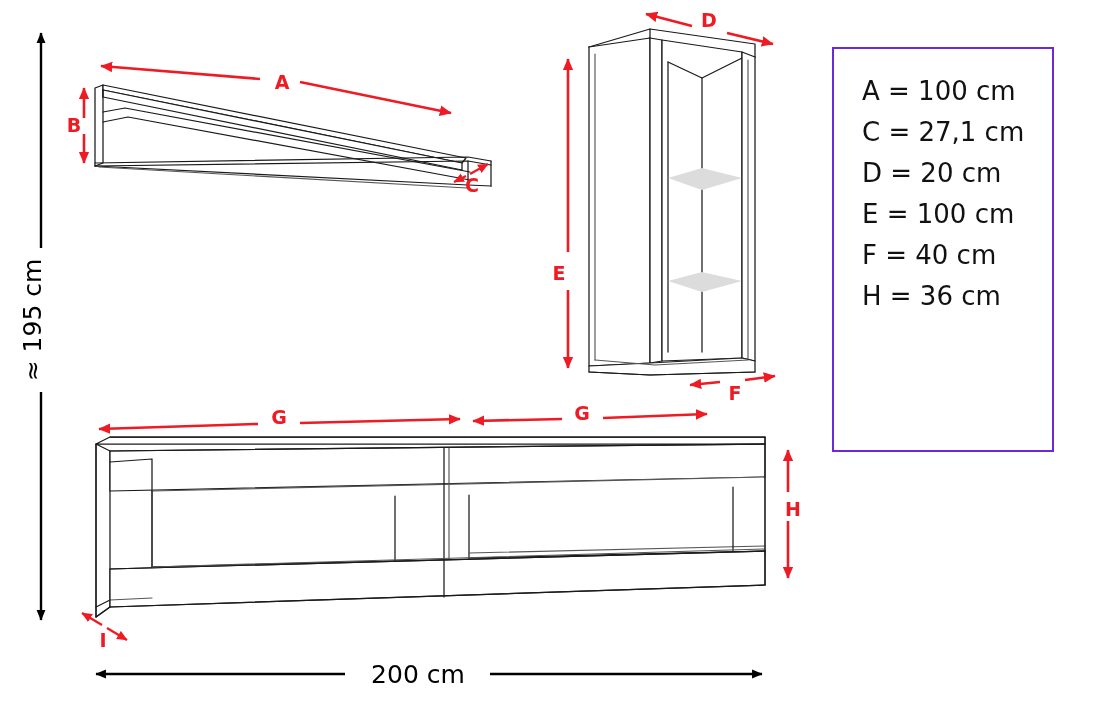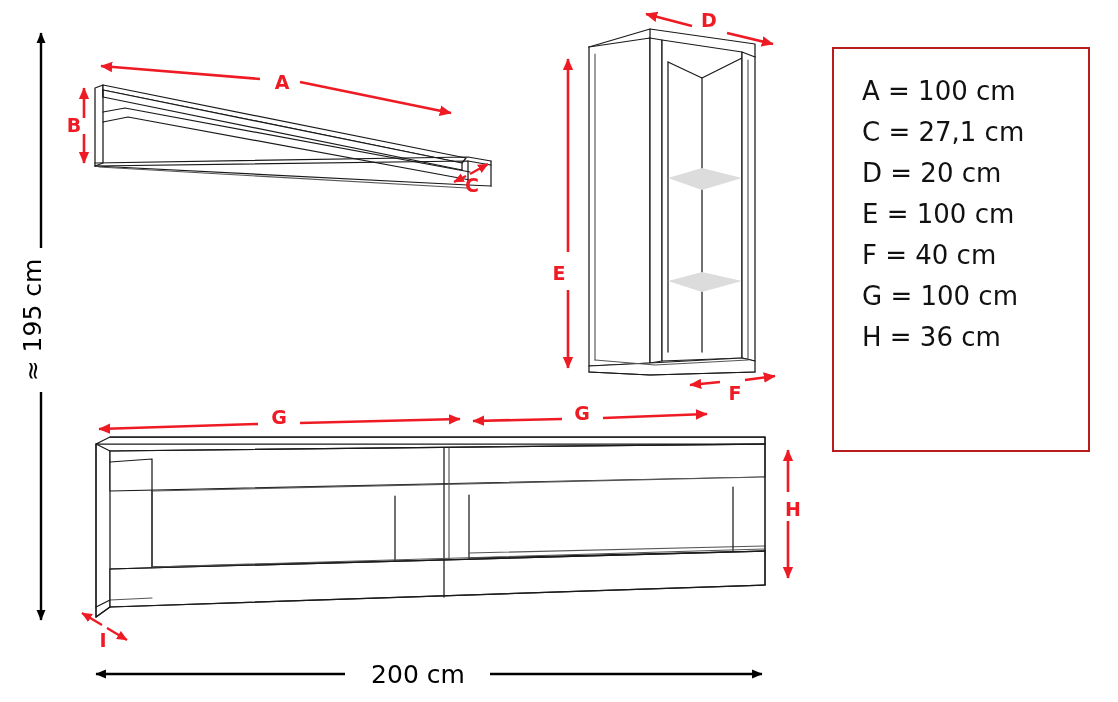--- a/index.html
+++ b/index.html
@@ -89,23 +89,23 @@
     font-family: "DejaVu Sans", sans-serif;
     font-size: 25px;
     font-weight: 400;
     text-anchor: middle;
   }
   
   #legend {
     position: absolute;
     left: 832px;
     top: 47px;
-    width: 258px;
+    width: 222px;
     height: 405px;
-    border: 2px solid #b91c1c;
+    border: 2px solid #6d28d9;
     background: #ffffff;
     box-sizing: border-box;
   }
   #legend-list {
     position: absolute;
     left: 28px;
     top: 22px;
     right: 6px;
   }
   .legend-row {
@@ -290,18 +290,17 @@
 
   </svg>
 
   <div id="legend">
     <div id="legend-list">
       <div class="legend-row">A = 100 cm</div>
       <div class="legend-row">C = 27,1 cm</div>
       <div class="legend-row">D = 20 cm</div>
       <div class="legend-row">E = 100 cm</div>
       <div class="legend-row">F = 40 cm</div>
-      <div class="legend-row">G = 100 cm</div>
       <div class="legend-row">H = 36 cm</div>
     </div>
   </div>
 
 </div>
 
 </body></html>

